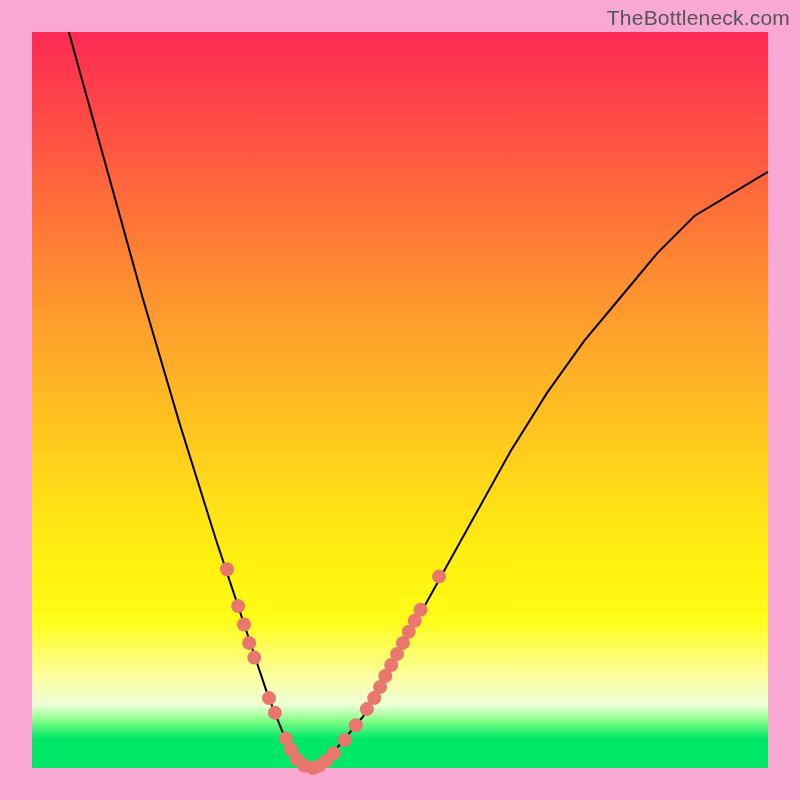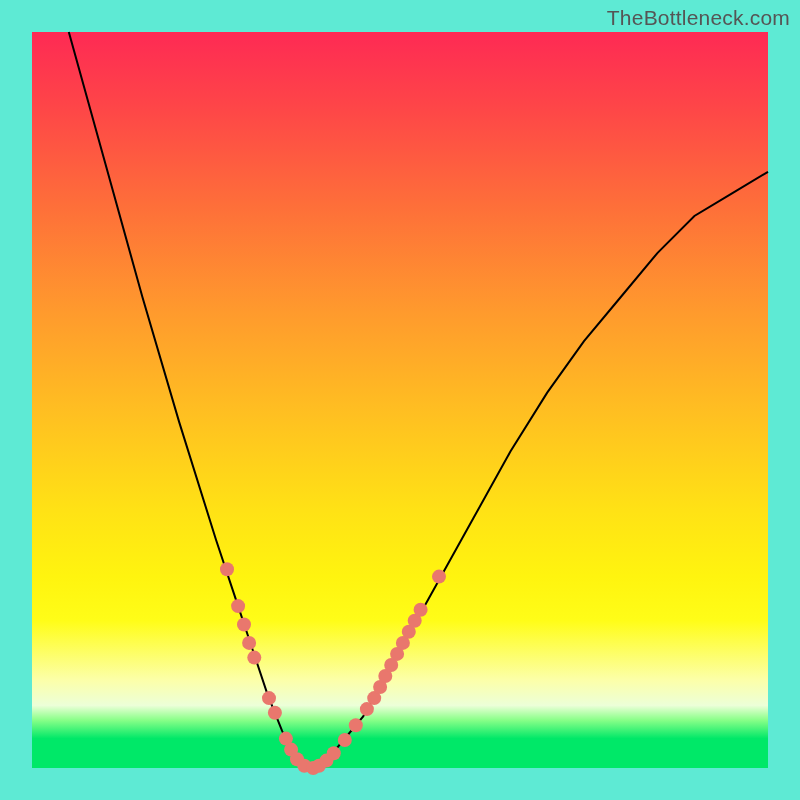--- a/index.html
+++ b/index.html
@@ -10,21 +10,21 @@
     overflow: hidden;
     background: #000;
     font-family: Arial, Helvetica, sans-serif;
   }
   .frame {
     position: absolute;
     left: 0;
     top: 0;
     width: 800px;
     height: 800px;
-    background: #5eead4;
+    background: #f9a8d4;
   }
   .plot-area {
     position: absolute;
     left: 32px;
     top: 32px;
     width: 736px;
     height: 736px;
     
     background: linear-gradient(
       to bottom,

